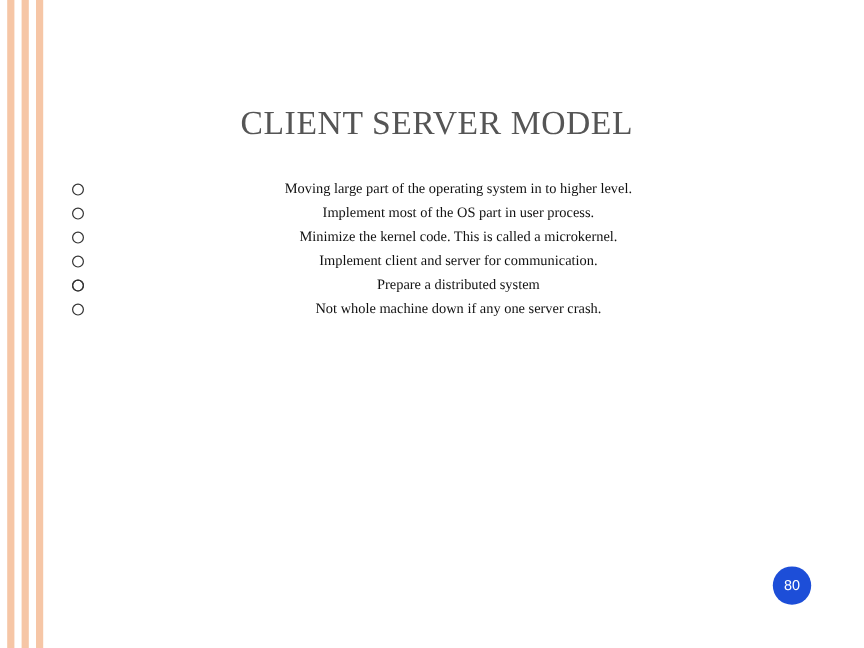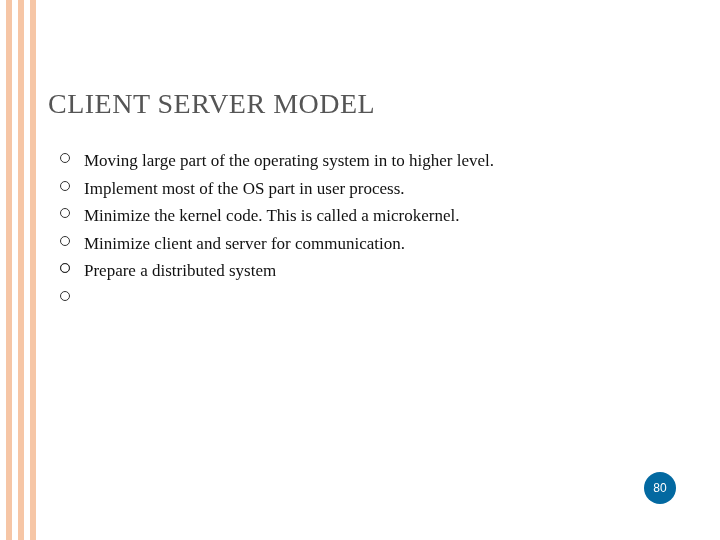--- a/index.html
+++ b/index.html
@@ -1,15 +1,15 @@
 <!DOCTYPE html>
 <html><head>
 <meta charset="utf-8">
 <style>
-  * { margin: 0; padding: 0; box-sizing: border-box; }
+  * { margin: 0; padding: 0; box-sizing: border-box; text-align: center; }
   html, body { width: 720px; height: 540px; background: #fff; font-family: Georgia, 'Times New Roman', serif; }
   .slide {
     position: relative;
     width: 720px;
     height: 540px;
     background: #ffffff;
     overflow: hidden;
   }
   .stripes {
     position: absolute;
@@ -39,21 +39,21 @@
     margin-bottom: 28px;
     font-family: Georgia, 'Times New Roman', serif;
   }
   ul.bullets {
     list-style: none;
     padding-left: 12px;
   }
   ul.bullets li {
     position: relative;
     padding-left: 24px;
-    font-size: 17px;
+    font-size: 12px;
     line-height: 1.5;
     color: #111111;
     margin-bottom: 2px;
   }
   ul.bullets li .marker {
     position: absolute;
     left: 0;
     top: 5px;
     width: 10px;
     height: 10px;
@@ -61,21 +61,21 @@
     border-radius: 50%;
     background: transparent;
   }
   .badge {
     position: absolute;
     right: 44px;
     bottom: 36px;
     width: 32px;
     height: 32px;
     border-radius: 50%;
-    background: #0369a1;
+    background: #1d4ed8;
     color: #ffffff;
     font-size: 12px;
     display: flex;
     align-items: center;
     justify-content: center;
     font-family: Arial, sans-serif;
   }
 </style>
 </head>
 <body>
@@ -86,23 +86,23 @@
     <div class="stripe"></div>
     <div class="stripe"></div>
   </div>
 
   <div class="content">
     <h1 class="title">CLIENT SERVER MODEL</h1>
     <ul class="bullets">
       <li><span class="marker"></span><span>Moving large part of the operating system in to higher level.</span></li>
       <li><span class="marker"></span><span>Implement most of the OS part in user process.</span></li>
       <li><span class="marker"></span><span>Minimize the kernel code. This is called a microkernel.</span></li>
-      <li><span class="marker"></span><span>Minimize client and server for communication.</span></li>
+      <li><span class="marker"></span><span>Implement client and server for communication.</span></li>
       <li><span class="marker"></span></li>
       <li><span class="marker"></span><span>Prepare a distributed system</span></li>
-      <li><span class="marker"></span></li>
+      <li><span class="marker"></span><span>Not whole machine down if any one server crash.</span></li>
     </ul>
   </div>
 
   <div class="badge">
     <span>80</span>
   </div>
 </div>
 
 </body></html>

